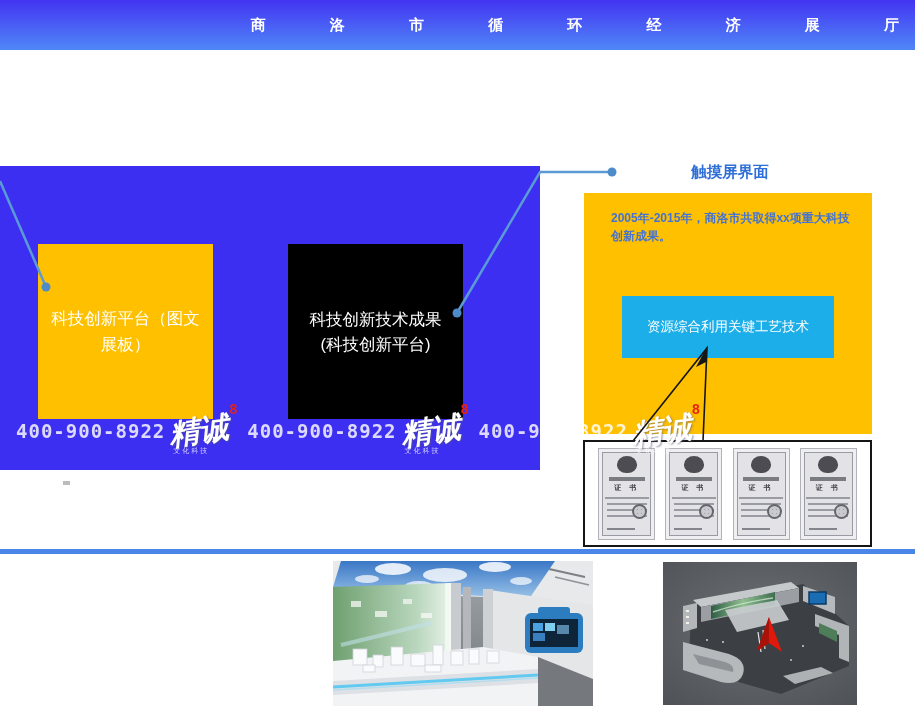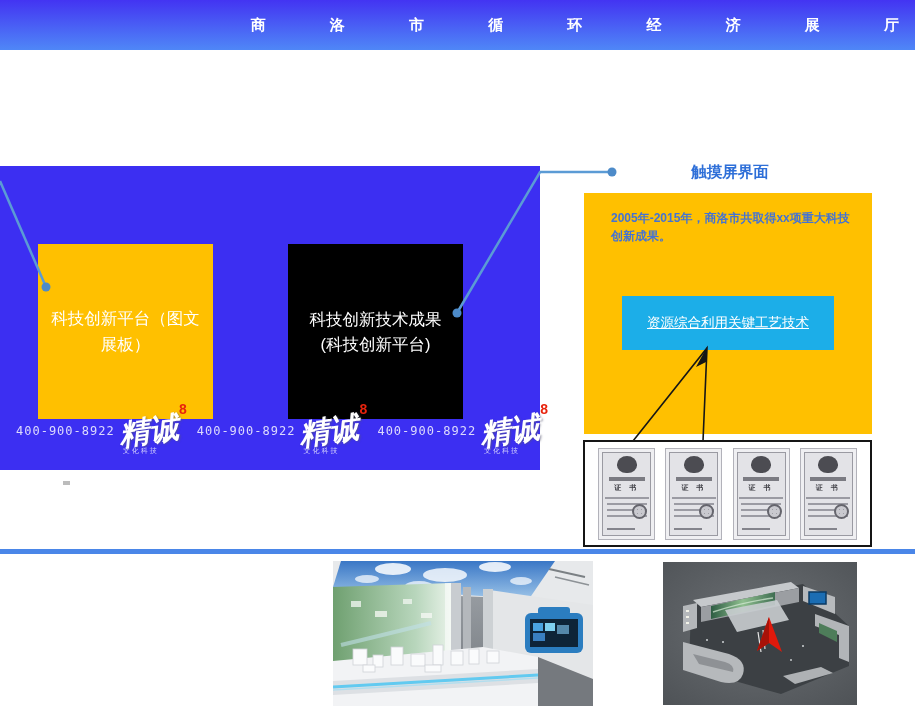--- a/index.html
+++ b/index.html
@@ -21,39 +21,39 @@
   .board-panel .lbl { color:#fff; font-size:16.5px; text-align:center; line-height:1.55; }
 
   .touchwall-panel { position:absolute; left:288px; top:244px; width:175px; height:175px; background:#000;
                      display:flex; flex-direction:column; align-items:center; justify-content:center; }
   .touchwall-panel .lbl { color:#fff; font-size:16.5px; text-align:center; line-height:1.5; }
 
   
   .wm-row { position:absolute; left:16px; top:402px; height:58px; display:flex; align-items:center;
             gap:6px; z-index:5; pointer-events:none; }
   .wm-unit { display:flex; align-items:center; }
-  .wm-phone { font-family:"DejaVu Sans Mono",monospace; font-weight:normal; font-size:12px;
+  .wm-phone { font-family:"DejaVu Sans Mono",monospace; font-weight:bold; font-size:19px;
               letter-spacing:1px; color:rgba(255,255,255,0.82); }
   .wm-logo-wrap { position:relative; width:74px; height:56px; margin-left:2px; }
   .wm-logo { position:absolute; left:2px; top:8px; font-size:30px; font-weight:bold; font-style:italic;
              color:#fff; transform:rotate(-8deg); text-shadow:1px 1px 2px rgba(90,90,115,0.55);
              white-space:nowrap; }
   .wm-sub { position:absolute; left:6px; bottom:3px; font-size:7px; letter-spacing:2px;
             color:rgba(255,255,255,0.75); }
   .wm-mark { position:absolute; right:4px; top:-2px; color:#e8230d; font-size:14px; font-weight:bold; }
 
   
   .touch-ui-label { position:absolute; left:640px; top:162px; width:180px; text-align:center;
                     color:#2e6fd8; font-weight:bold; font-size:15.5px; }
   .intro-panel { position:absolute; left:584px; top:193px; width:288px; height:241px; background:#ffc000; }
   .intro-text { position:absolute; left:27px; top:16px; width:250px; color:#4573d2;
                 font-weight:bold; font-size:12px; line-height:1.5; }
-  .cyan-button { position:absolute; left:38px; top:103px; width:212px; height:54px; background:#1caee8;
+  .cyan-button { position:absolute; left:38px; top:103px; width:212px; height:62px; background:#1caee8;
                  color:#fff; font-size:13.5px; display:flex; align-items:center; justify-content:center;
-                 text-align:center; cursor:pointer;text-decoration:underline; }
+                 text-align:center; cursor:pointer; }
 
   
   .cert-box { position:absolute; left:583px; top:440px; width:289px; height:107px; background:#fff;
               border:2px solid #151515; display:flex; align-items:center; justify-content:space-evenly;
               padding:0 3px; }
   .cert { width:57px; height:92px; background:#e3e3e7; border:1px solid #b2b2ba;
           box-shadow:inset 0 0 0 3px #efeff2, inset 0 0 0 4px #9a9aa2;
           display:flex; flex-direction:column; align-items:center; padding-top:7px; position:relative; }
   .cert-emblem { width:20px; height:17px; background:#4c4c52; border-radius:50% 50% 46% 46%; }
   .cert-titleline { width:36px; height:4px; background:#7b7b82; margin-top:4px; }

